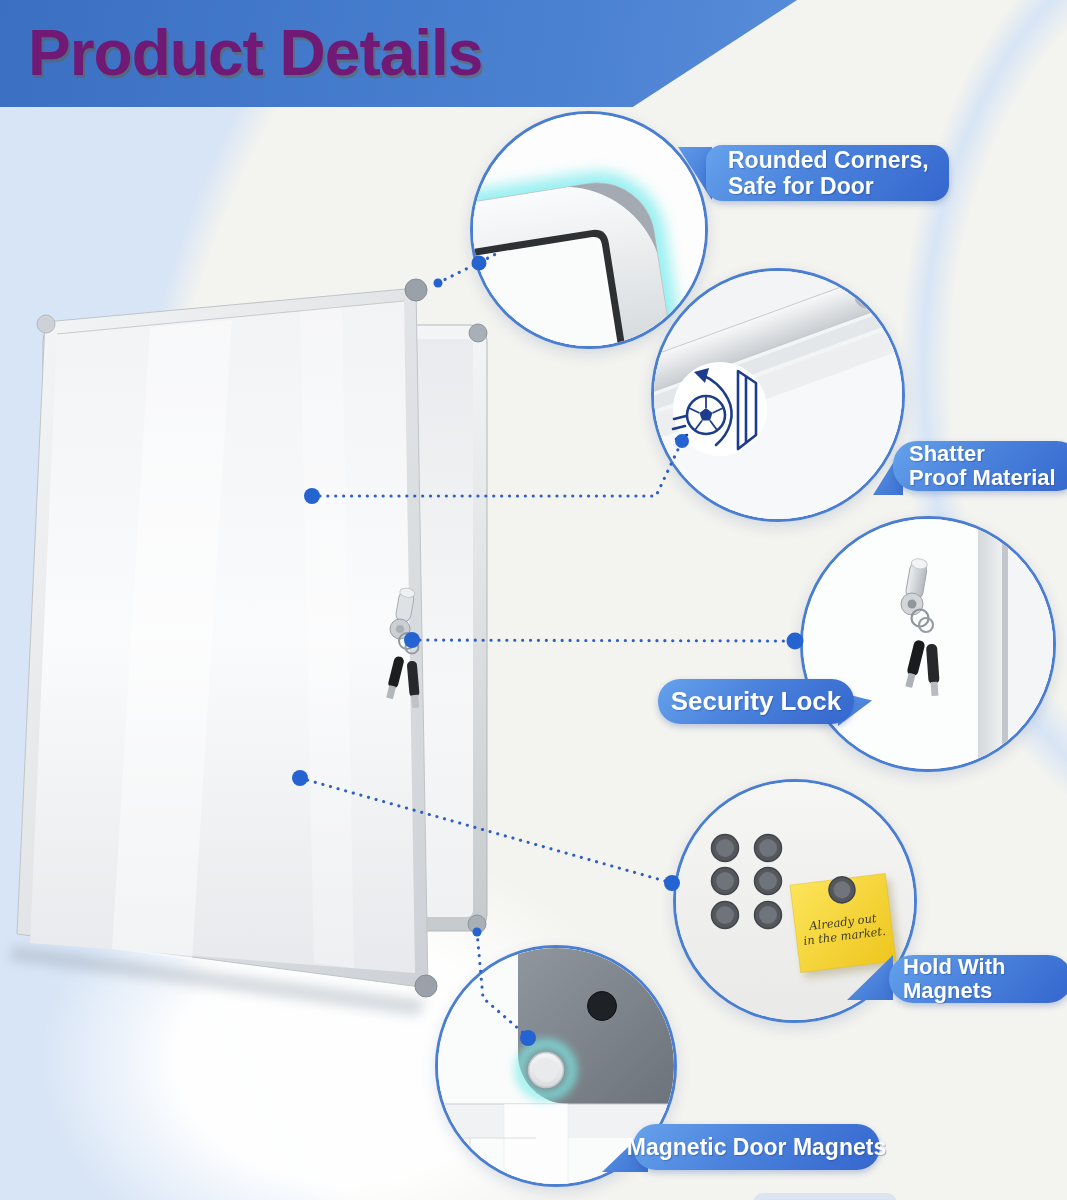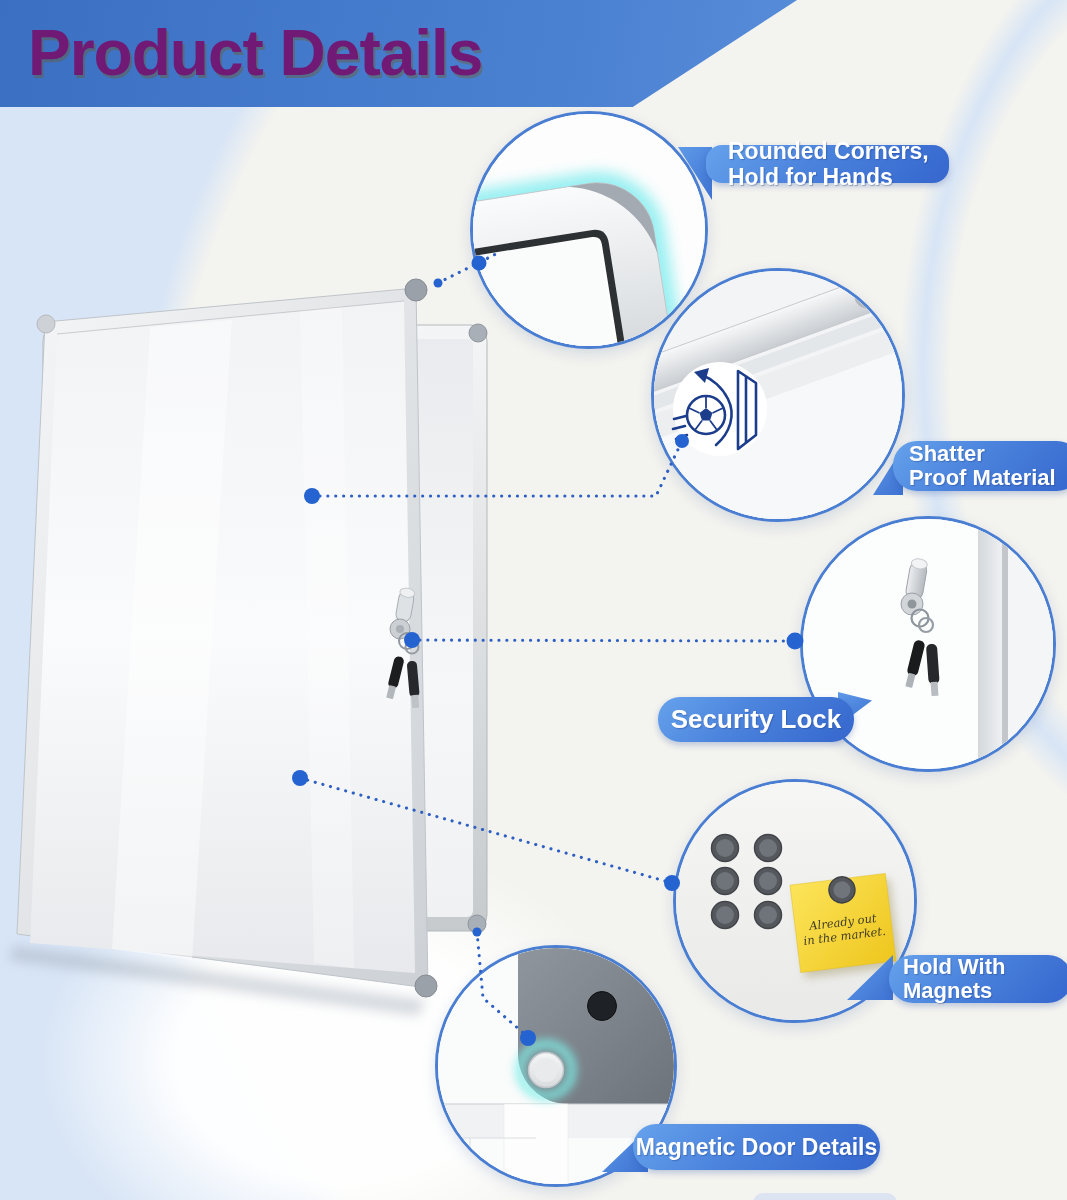--- a/index.html
+++ b/index.html
@@ -311,50 +311,50 @@
       <circle cx="412" cy="640" r="8"></circle>
         <circle cx="795" cy="641" r="8.5"></circle>
       <circle cx="300" cy="778" r="8"></circle>
         <circle cx="672" cy="883" r="8"></circle>
       <circle cx="477" cy="932" r="4.5"></circle>
         <circle cx="528" cy="1038" r="8"></circle>
     </g>
   </svg>
 
   <div class="abs tail" style="left:678px;top:147px;width:34px;height:53px;clip-path:polygon(0 0,100% 0,100% 100%);"></div>
-  <div class="abs pill" style="left:706px;top:145px;width:221px;height:38px;border-radius:16px;padding-left:22px;
+  <div class="abs pill" style="left:706px;top:145px;width:221px;height:56px;border-radius:16px;padding-left:22px;
        font-size:23px;line-height:26px;">
     <span>Rounded Corners,</span>
-    <span>Hold for Hands</span>
+    <span>Safe for Door</span>
   </div>
 
   <div class="abs tail" style="left:873px;top:447px;width:30px;height:48px;clip-path:polygon(100% 0,100% 100%,0 100%);"></div>
   <div class="abs pill" style="left:893px;top:441px;width:172px;height:50px;border-radius:24px;padding-left:16px;
        font-size:22px;line-height:24px;">
     <span>Shatter</span>
     <span>Proof Material</span>
   </div>
 
   <div class="abs tail" style="left:838px;top:692px;width:34px;height:34px;clip-path:polygon(0 0,100% 25%,0 100%);"></div>
-  <div class="abs pill" style="left:658px;top:697px;width:196px;height:45px;border-radius:22px;align-items:center;
+  <div class="abs pill" style="left:658px;top:679px;width:196px;height:45px;border-radius:22px;align-items:center;
        font-size:26px;">
     <span>Security Lock</span>
   </div>
 
   <div class="abs tail" style="left:847px;top:955px;width:46px;height:45px;clip-path:polygon(100% 0,100% 100%,0 100%);"></div>
   <div class="abs pill" style="left:889px;top:955px;width:169px;height:48px;border-radius:24px;padding-left:14px;
        font-size:22px;line-height:24px;">
     <span>Hold With</span>
     <span>Magnets</span>
   </div>
 
   <div class="abs tail" style="left:602px;top:1128px;width:46px;height:44px;clip-path:polygon(100% 0,100% 100%,0 100%);"></div>
   <div class="abs pill" style="left:633px;top:1124px;width:247px;height:46px;border-radius:23px;align-items:center;
        font-size:23px;">
-    <span>Magnetic Door Details</span>
+    <span>Magnetic Door Magnets</span>
   </div>
 
   <div class="abs sliver" style="left:753px;top:1193px;width:144px;height:10px;"></div>
 
   <div class="abs header"></div>
   <div class="abs title">Product Details</div>
 
 </div>
 
 </body></html>

